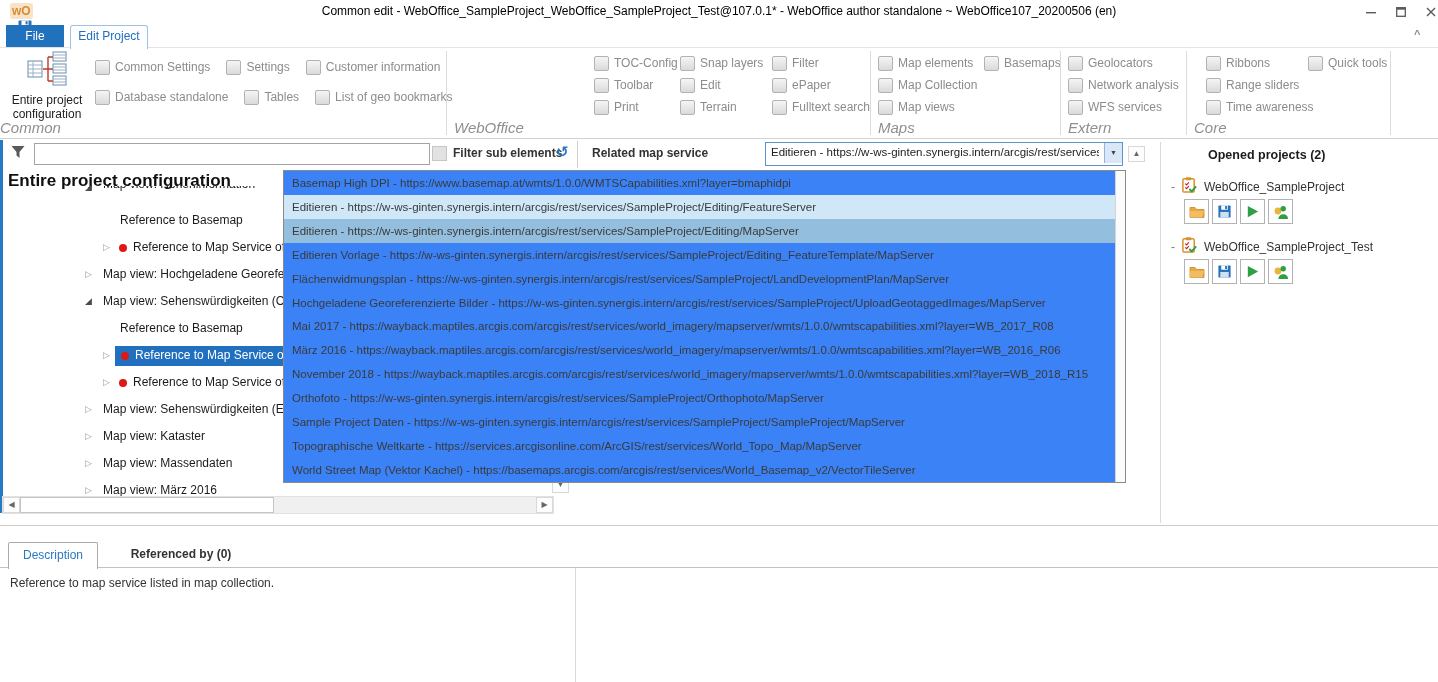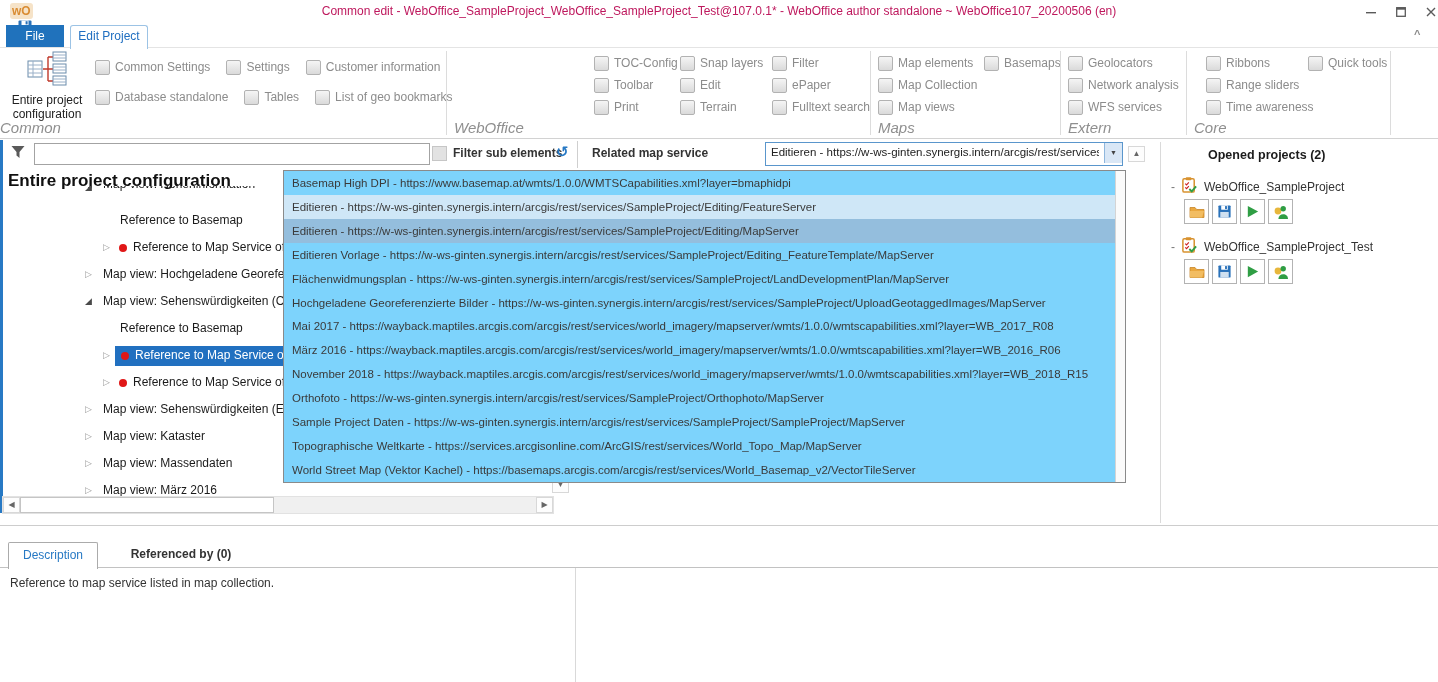--- a/index.html
+++ b/index.html
@@ -2,21 +2,21 @@
 <html><head>
 <meta charset="utf-8">
 <style>
   html,body{margin:0;padding:0;}
   body{width:1438px;height:682px;overflow:hidden;background:#fff;
        font-family:"Liberation Sans","DejaVu Sans",sans-serif;font-size:12px;color:#222;position:relative;}
   .abs{position:absolute;}
 
   
   #titlebar{position:absolute;top:0;left:0;width:1438px;height:24px;background:#fff;}
-  #title-text{position:absolute;top:4px;left:0;width:100%;text-align:center;color:#be185d;font-size:12px;}
+  #title-text{position:absolute;top:4px;left:0;width:100%;text-align:center;color:#000000;font-size:12px;}
   .qat{position:absolute;top:3px;height:18px;display:flex;align-items:flex-end;flex-direction:column;}
   .qat-sep{width:1px;height:14px;background:#d6d6d6;margin:0 6px;}
   .logo{font-weight:bold;font-size:12px;color:#d98c33;background:#f6e3c8;border-radius:3px;padding:0 2px;line-height:16px;}
   .logo.gray{color:#a8a8a8;background:#f0f0f0;}
   .qmore{font-size:7px;color:#555;line-height:6px;border-top:1px solid #555;padding-top:2px;margin-left:6px;}
   .wctl{position:absolute;top:0;width:30px;height:24px;text-align:center;color:#5a5a5a;}
   .wctl svg{margin-top:7px;}
 
   
   #tab-file{position:absolute;left:6px;top:25px;width:58px;height:22px;background:#2072bc;color:#fff;
@@ -64,21 +64,21 @@
   .thl .ttext{left:20px;color:#fff;}
 
   .sbtn{position:absolute;top:0;width:15px;height:14px;background:#fdfdfd;border:1px solid #d8d8d8;
         color:#666;font-size:8px;line-height:14px;text-align:center;}
   #hscroll{position:absolute;left:2px;top:496px;width:550px;height:16px;background:#f0f0f0;border:1px solid #e2e2e2;}
   #hthumb{position:absolute;left:17px;top:0;width:252px;height:14px;background:#fff;border:1px solid #c5c5c5;}
   #vdown{position:absolute;left:552px;top:477px;}
   #rp-up{position:absolute;left:1128px;top:146px;}
 
   
-  #dropdown{position:absolute;left:283px;top:170px;width:841px;height:311px;background:#7dd3fc;
+  #dropdown{position:absolute;left:283px;top:170px;width:841px;height:311px;background:#3b82f6;
             border:1px solid #8a8a8a;z-index:50;display:flex;flex-direction:column;}
   .ditem{flex:1;display:flex;align-items:center;padding-left:8px;white-space:nowrap;overflow:hidden;
          color:#3a3a3a;font-size:11.5px;}
   .ditem.hover{background:#cfe7f7;}
   .ditem.sel{background:#94bedd;}
   #dd-gutter{position:absolute;right:0;top:0;width:9px;height:100%;border-left:1px solid #d4d4d4;background:#fbfbfb;}
 
   
   #rp-div{position:absolute;left:1160px;top:142px;width:1px;height:381px;background:#dadada;}
   #op-header{position:absolute;left:1208px;top:148px;font-weight:bold;color:#1b1b1b;font-size:12.5px;}

